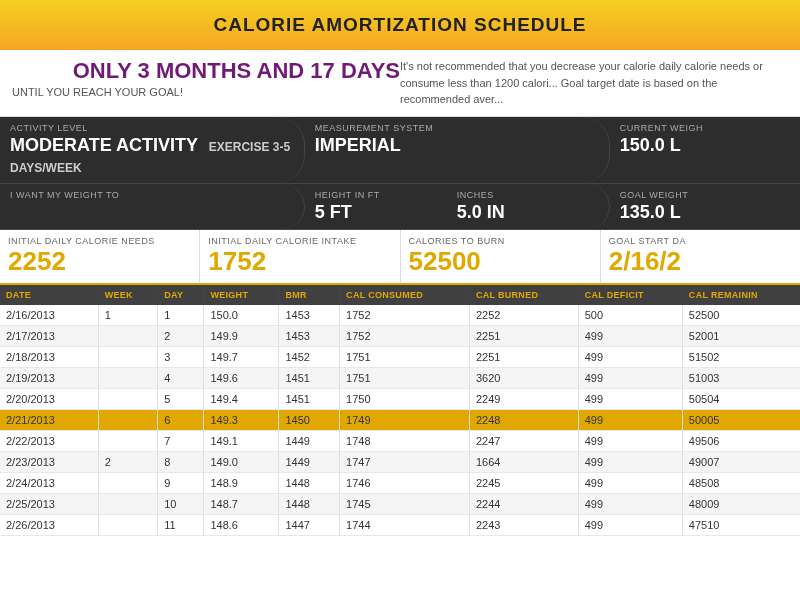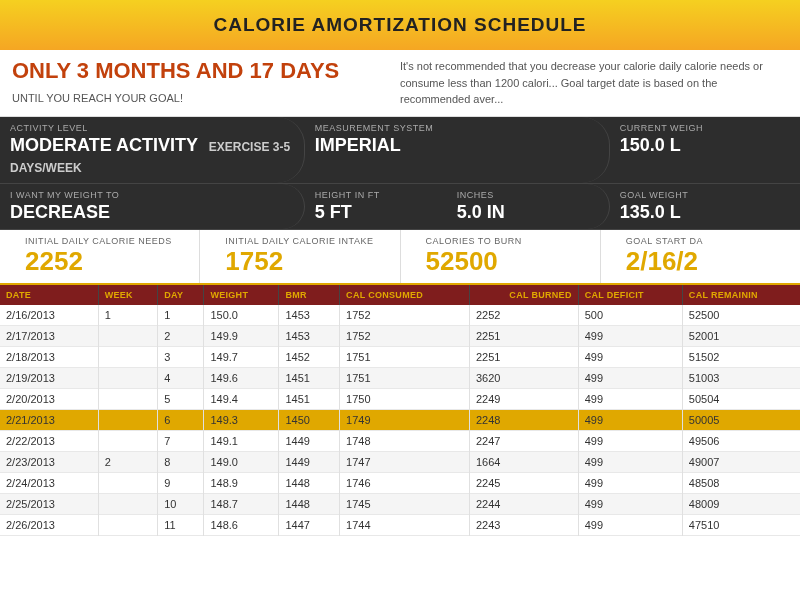--- a/index.html
+++ b/index.html
@@ -20,26 +20,27 @@
     #subheader {
       display: flex;
       padding: 8px 12px;
       background: #fff;
       border-bottom: 1px solid #ddd;
     }
     #subheader-left { flex: 1; }
     #subheader-left .big-text {
       font-size: 22px;
       font-weight: 900;
-      color: #c2410c;
+      color: #701a75;
+      text-align: right;
     }
     #subheader-left .small-text {
       font-size: 11px;
       color: #555;
-      margin-top: 8px;
+      margin-top: 2px;
     }
     #subheader-right {
       flex: 1;
       font-size: 11px;
       color: #555;
       line-height: 1.5;
     }
 
     #info-rows {
       background: #2d2d2d;
@@ -75,21 +76,21 @@
       margin-left: 6px;
     }
 
     #stats-row {
       display: flex;
       background: #fff;
       border-bottom: 2px solid #e0a800;
     }
     .stat-cell {
       flex: 1;
-      padding: 6px 25px;
+      padding: 6px 8px;
       border-right: 1px solid #ddd;
     }
     .stat-cell:last-child { border-right: none; }
     .stat-cell .stat-label {
       font-size: 9px;
       color: #666;
       letter-spacing: 0.5px;
     }
     .stat-cell .stat-value {
       font-size: 26px;
@@ -101,21 +102,21 @@
       overflow-y: auto;
       height: calc(600px - 290px);
     }
 
     table {
       width: 100%;
       border-collapse: collapse;
       font-size: 11px;
     }
     table thead tr {
-      background: #7f1d1d;
+      background: #404040;
       color: #e0a800;
     }
     table thead th {
       padding: 5px 6px;
       text-align: left;
       font-size: 9px;
       letter-spacing: 0.3px;
       border-right: 1px solid #444;
       white-space: nowrap;
     }
@@ -135,21 +136,21 @@
       white-space: nowrap;
     }
     table tbody td:last-child { border-right: none; }
 
     .col-date { width: 68px; }
     .col-week { width: 38px; }
     .col-day  { width: 32px; }
     .col-weight { width: 52px; }
     .col-bmr { width: 42px; }
     .col-cal-consumed { width: 72px; }
-    .col-cal-burned { width: 72px; text-align: right; }
+    .col-cal-burned { width: 72px; }
     .col-cal-deficit { width: 72px; }
     .col-cal-remaining { width: 80px; margin-left: 41px; }
   </style>
 </head>
 <body>
 
 <div id="header">
   <h1>CALORIE AMORTIZATION SCHEDULE</h1>
 </div>
 
@@ -178,21 +179,20 @@
     </div>
     <div class="info-cell" style="flex:1.2">
       <div class="label">CURRENT WEIGH</div>
       <div class="value">150.0 L</div>
     </div>
   </div>
 
   <div class="info-row">
     <div class="info-cell" style="flex:2">
       <div class="label">I WANT MY WEIGHT TO</div>
-      <div class="value">DECREASE</div>
     </div>
     <div class="info-cell" style="flex:2; display:flex; gap:0;">
       <div style="flex:1">
         <div class="label">HEIGHT IN FT</div>
         <div class="value">5 FT</div>
       </div>
       <div style="flex:1">
         <div class="label">INCHES</div>
         <div class="value">5.0 IN</div>
       </div>

